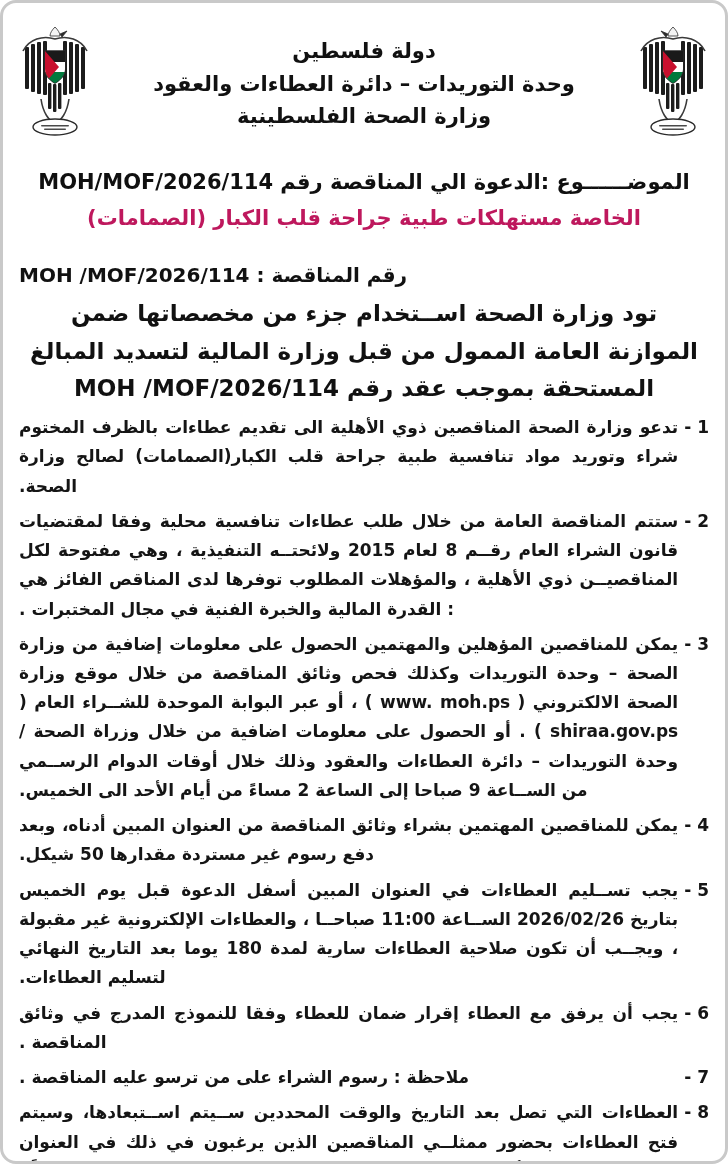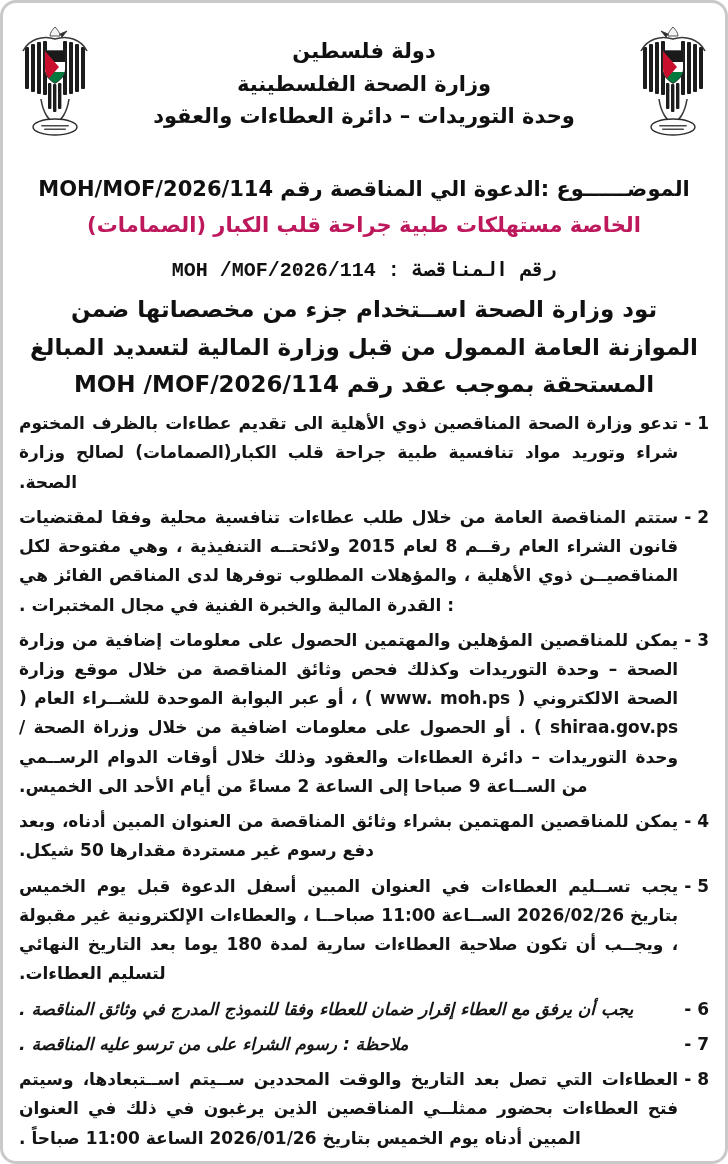--- a/index.html
+++ b/index.html
@@ -56,46 +56,45 @@
     letter-spacing: 0;
     line-height: 1.55;
   }
   .h-line-1 { font-size: 21px; }
   .h-line-2 { font-size: 21px; }
   .h-line-3 { font-size: 21px; }
 
   
   .subject-block {
     text-align: center;
-    margin-top: 15px;
+    margin-top: 8px;
     padding: 0 6px;
   }
   .subject-line {
     font-size: 21px;
     font-weight: bold;
     color: #101010;
     line-height: 1.7;
     white-space: nowrap;
   }
   .subject-line-2 {
     font-size: 21px;
     font-weight: bold;
     color: #be185d;
     line-height: 1.7;
   }
 
   
   .tender-no {
-    text-align: center;
+    text-align: left;
     font-size: 20px;
     font-weight: bold;
     color: #111111;
-    margin-top: 12px;
+    margin-top: 23px;
     line-height: 1.6;
-    font-family: Liberation Mono, monospace;
   }
 
   
   .lead-par {
     font-size: 23px;
     font-weight: bold;
     color: #111111;
     text-align: center;
     line-height: 1.62;
     margin-top: 4px;
@@ -121,21 +120,20 @@
     white-space: nowrap;
   }
   .clause-text {
     flex: 1 1 auto;
     text-align: justify;
     text-align-last: left;
   }
   .clause-text.short {
     text-align: justify;
     text-align-last: left;
-    font-style: italic;
   }
 
   
   .address-block {
     margin-top: 10px;
     text-align: center;
     font-size: 17.5px;
     font-weight: bold;
     color: #141414;
     line-height: 1.72;
@@ -194,22 +192,22 @@
         <ellipse cx="36" cy="106" rx="22" ry="8" fill="#ffffff" stroke="#2b2b2b" stroke-width="1.4"></ellipse>
         <g fill="#4a4a4a">
           <rect x="22" y="104" width="28" height="1.6" rx="0.8"></rect>
           <rect x="25" y="107.5" width="22" height="1.4" rx="0.7"></rect>
         </g>
       </svg>
     </div>
 
     <div class="header-titles">
       <div class="line h-line-1">دولة فلسطين</div>
+      <div class="line h-line-3">وحدة التوريدات – دائرة العطاءات والعقود</div>
       <div class="line h-line-2">وزارة الصحة الفلسطينية</div>
-      <div class="line h-line-3">وحدة التوريدات – دائرة العطاءات والعقود</div>
     </div>
 
     <div class="emblem">
       <svg viewBox="0 0 72 132" xmlns="http://www.w3.org/2000/svg" aria-hidden="true">
         <g stroke="#2b2b2b" stroke-width="0.8" fill="none">
           <path d="M36 6 C33 9 31 12 31 15 L41 15 C41 12 39 9 36 6 Z" fill="#f4f4f4"></path>
           <path d="M41 13 L48 10 L43 16 Z" fill="#2b2b2b"></path>
         </g>
         <g fill="#1c1c1c">
           <rect x="6" y="26" width="4" height="42" rx="1"></rect>

